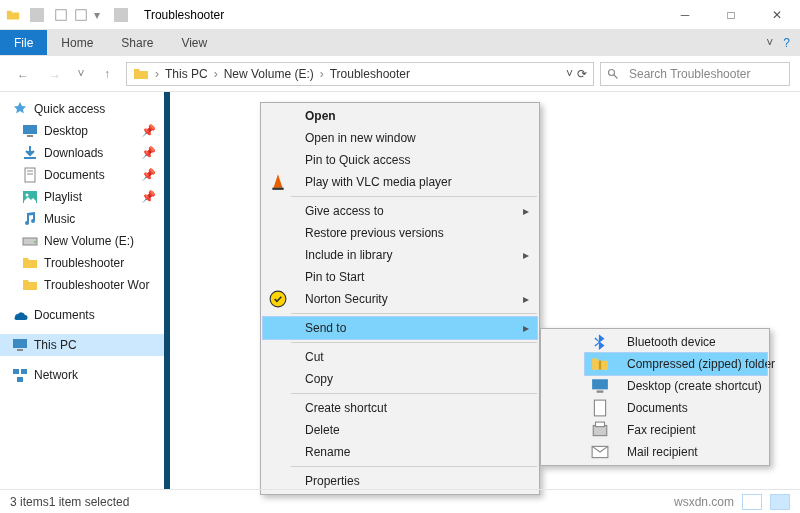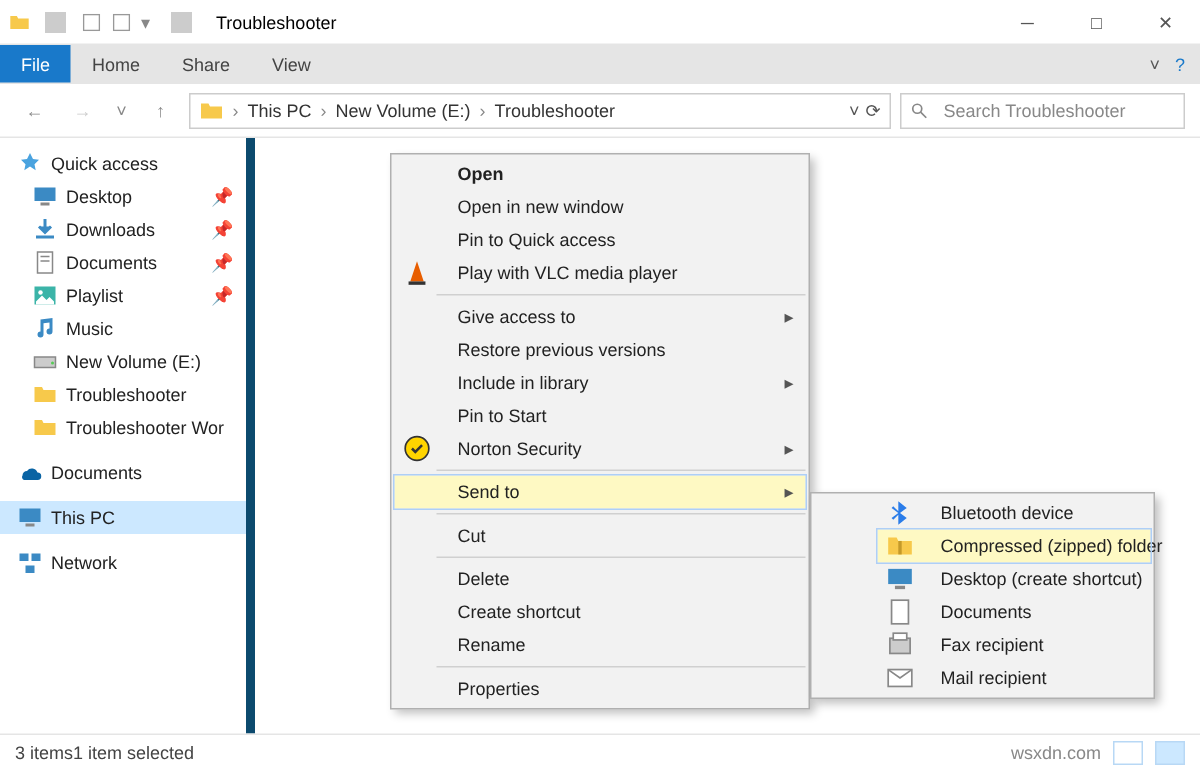--- a/index.html
+++ b/index.html
@@ -46,21 +46,21 @@
 .thumb .lbl { margin-top: 4px; background: #cce8ff; padding: 1px 2px; font-size: 11px; white-space: nowrap; overflow: hidden; }
 
 
 .ctxmenu { position: absolute; background: #f2f2f2; border: 1px solid #b0b0b0; box-shadow: 3px 3px 6px rgba(0,0,0,.25); padding: 2px; }
 .ctx1 { left: 260px; top: 102px; width: 280px; }
 .ctxmenu .mi { display: flex; align-items: center; height: 22px; padding: 0 8px 0 6px; gap: 18px; color: #222; }
 .ctxmenu .mi .micon { width: 18px; height: 18px; display:flex; align-items:center; justify-content:center; flex-shrink:0; }
 .ctxmenu .mi .mlbl { flex: 1; white-space: nowrap; }
 .ctxmenu .mi .arrow { color: #555; }
 .ctxmenu .mi.bold .mlbl { font-weight: 600; }
-.ctxmenu .mi.hover { background: #fef9c3; outline: 1px solid #aecff7; }
+.ctxmenu .mi.hover { background: #7dd3fc; outline: 1px solid #aecff7; }
 .ctxmenu hr { border: none; border-top: 1px solid #d0d0d0; margin: 3px 0 3px 28px; }
 
 .ctx2 { left: 540px; top: 328px; width: 230px; padding-left: 44px; }
 
 
 .status { position: absolute; bottom: 0; left: 0; right: 0; height: 24px; border-top: 1px solid #e5e5e5; display: flex; align-items: center; padding: 0 10px; color: #444; }
 .status .right { margin-left: auto; color: #888; font-size: 10px; display:flex; align-items:center; gap:8px;justify-content:center;}
 .viewbtn { width:20px; height:16px; border:1px solid #b8d8f5; display:inline-block;}
 .viewbtn.on { background:#cce8ff; }
 
@@ -326,28 +326,32 @@
   <div class="mi hover">
       <span class="micon"></span>
       <span class="mlbl">Send to</span>
       <span class="arrow">▸</span>
     </div>
   <hr>
   <div class="mi">
       <span class="micon"></span>
       <span class="mlbl">Cut</span>
     </div>
+  <div class="mi">
+      <span class="micon"></span>
+      <span class="mlbl">Copy</span>
+    </div>
   <hr>
   <div class="mi">
       <span class="micon"></span>
+      <span class="mlbl">Create shortcut</span>
+    </div>
+  <div class="mi">
+      <span class="micon"></span>
       <span class="mlbl">Delete</span>
-    </div>
-  <div class="mi">
-      <span class="micon"></span>
-      <span class="mlbl">Create shortcut</span>
     </div>
   <div class="mi">
       <span class="micon"></span>
       <span class="mlbl">Rename</span>
     </div>
   <hr>
   <div class="mi">
       <span class="micon"></span>
       <span class="mlbl">Properties</span>
     </div>

